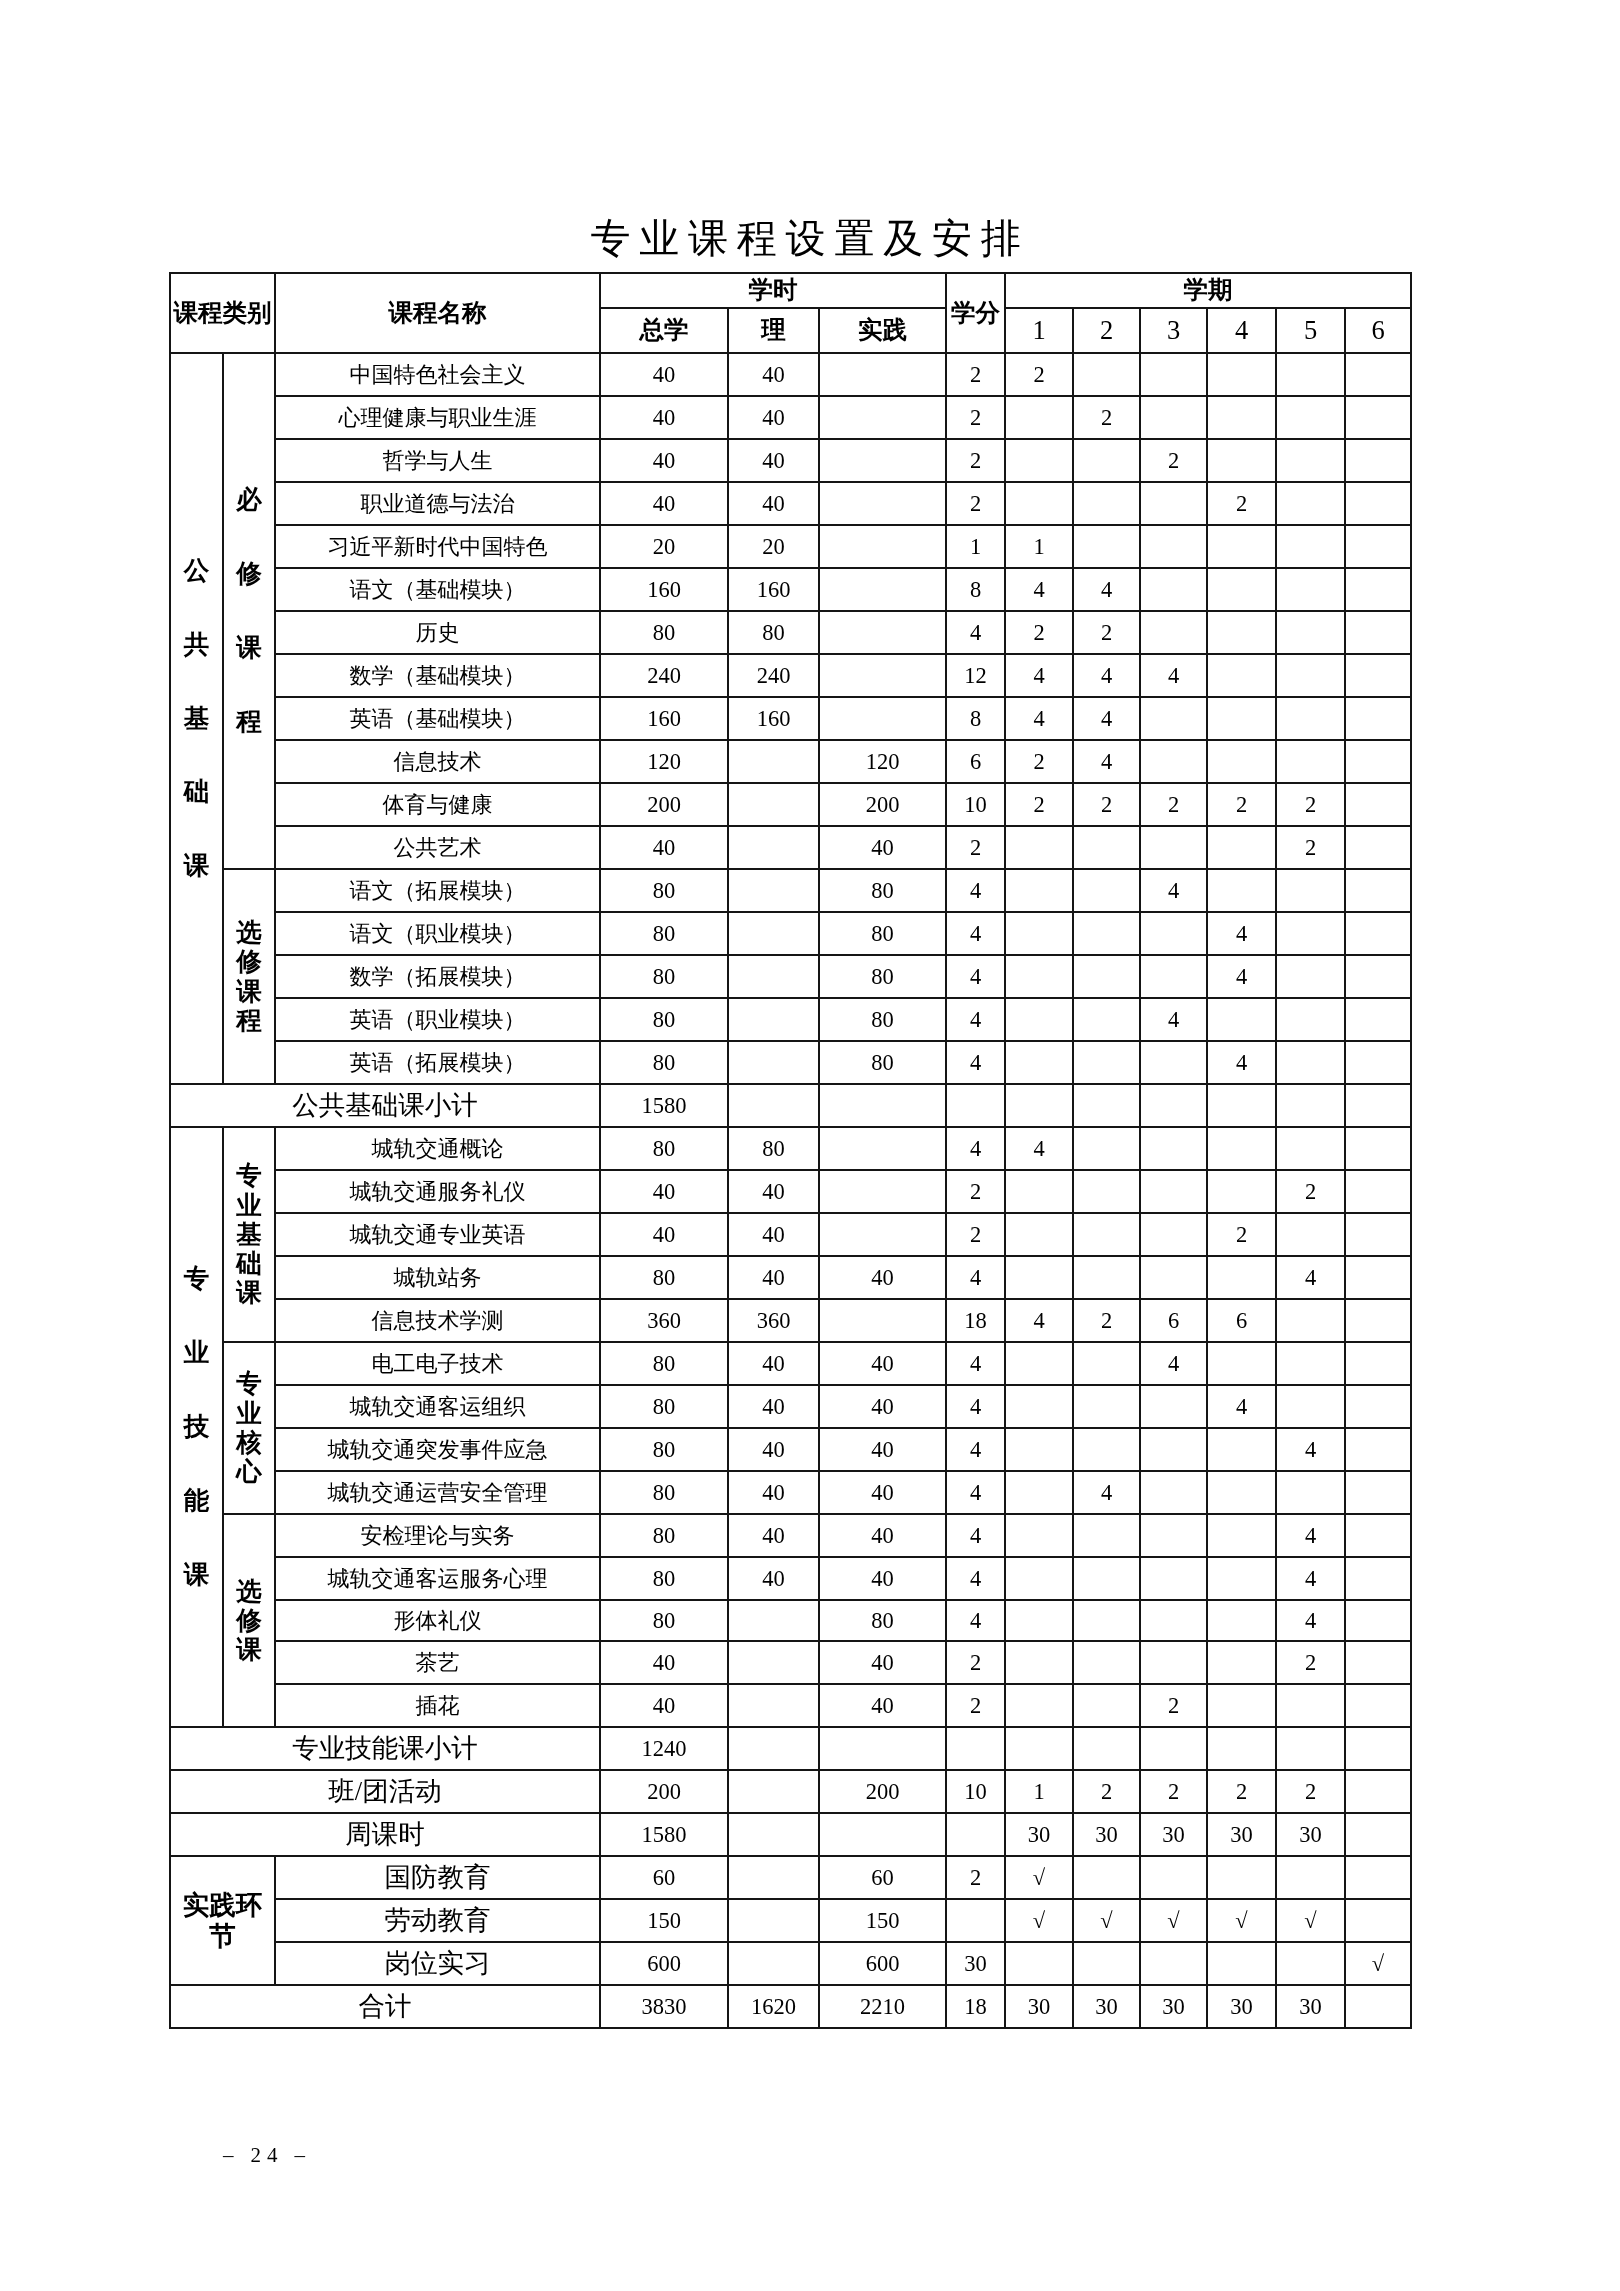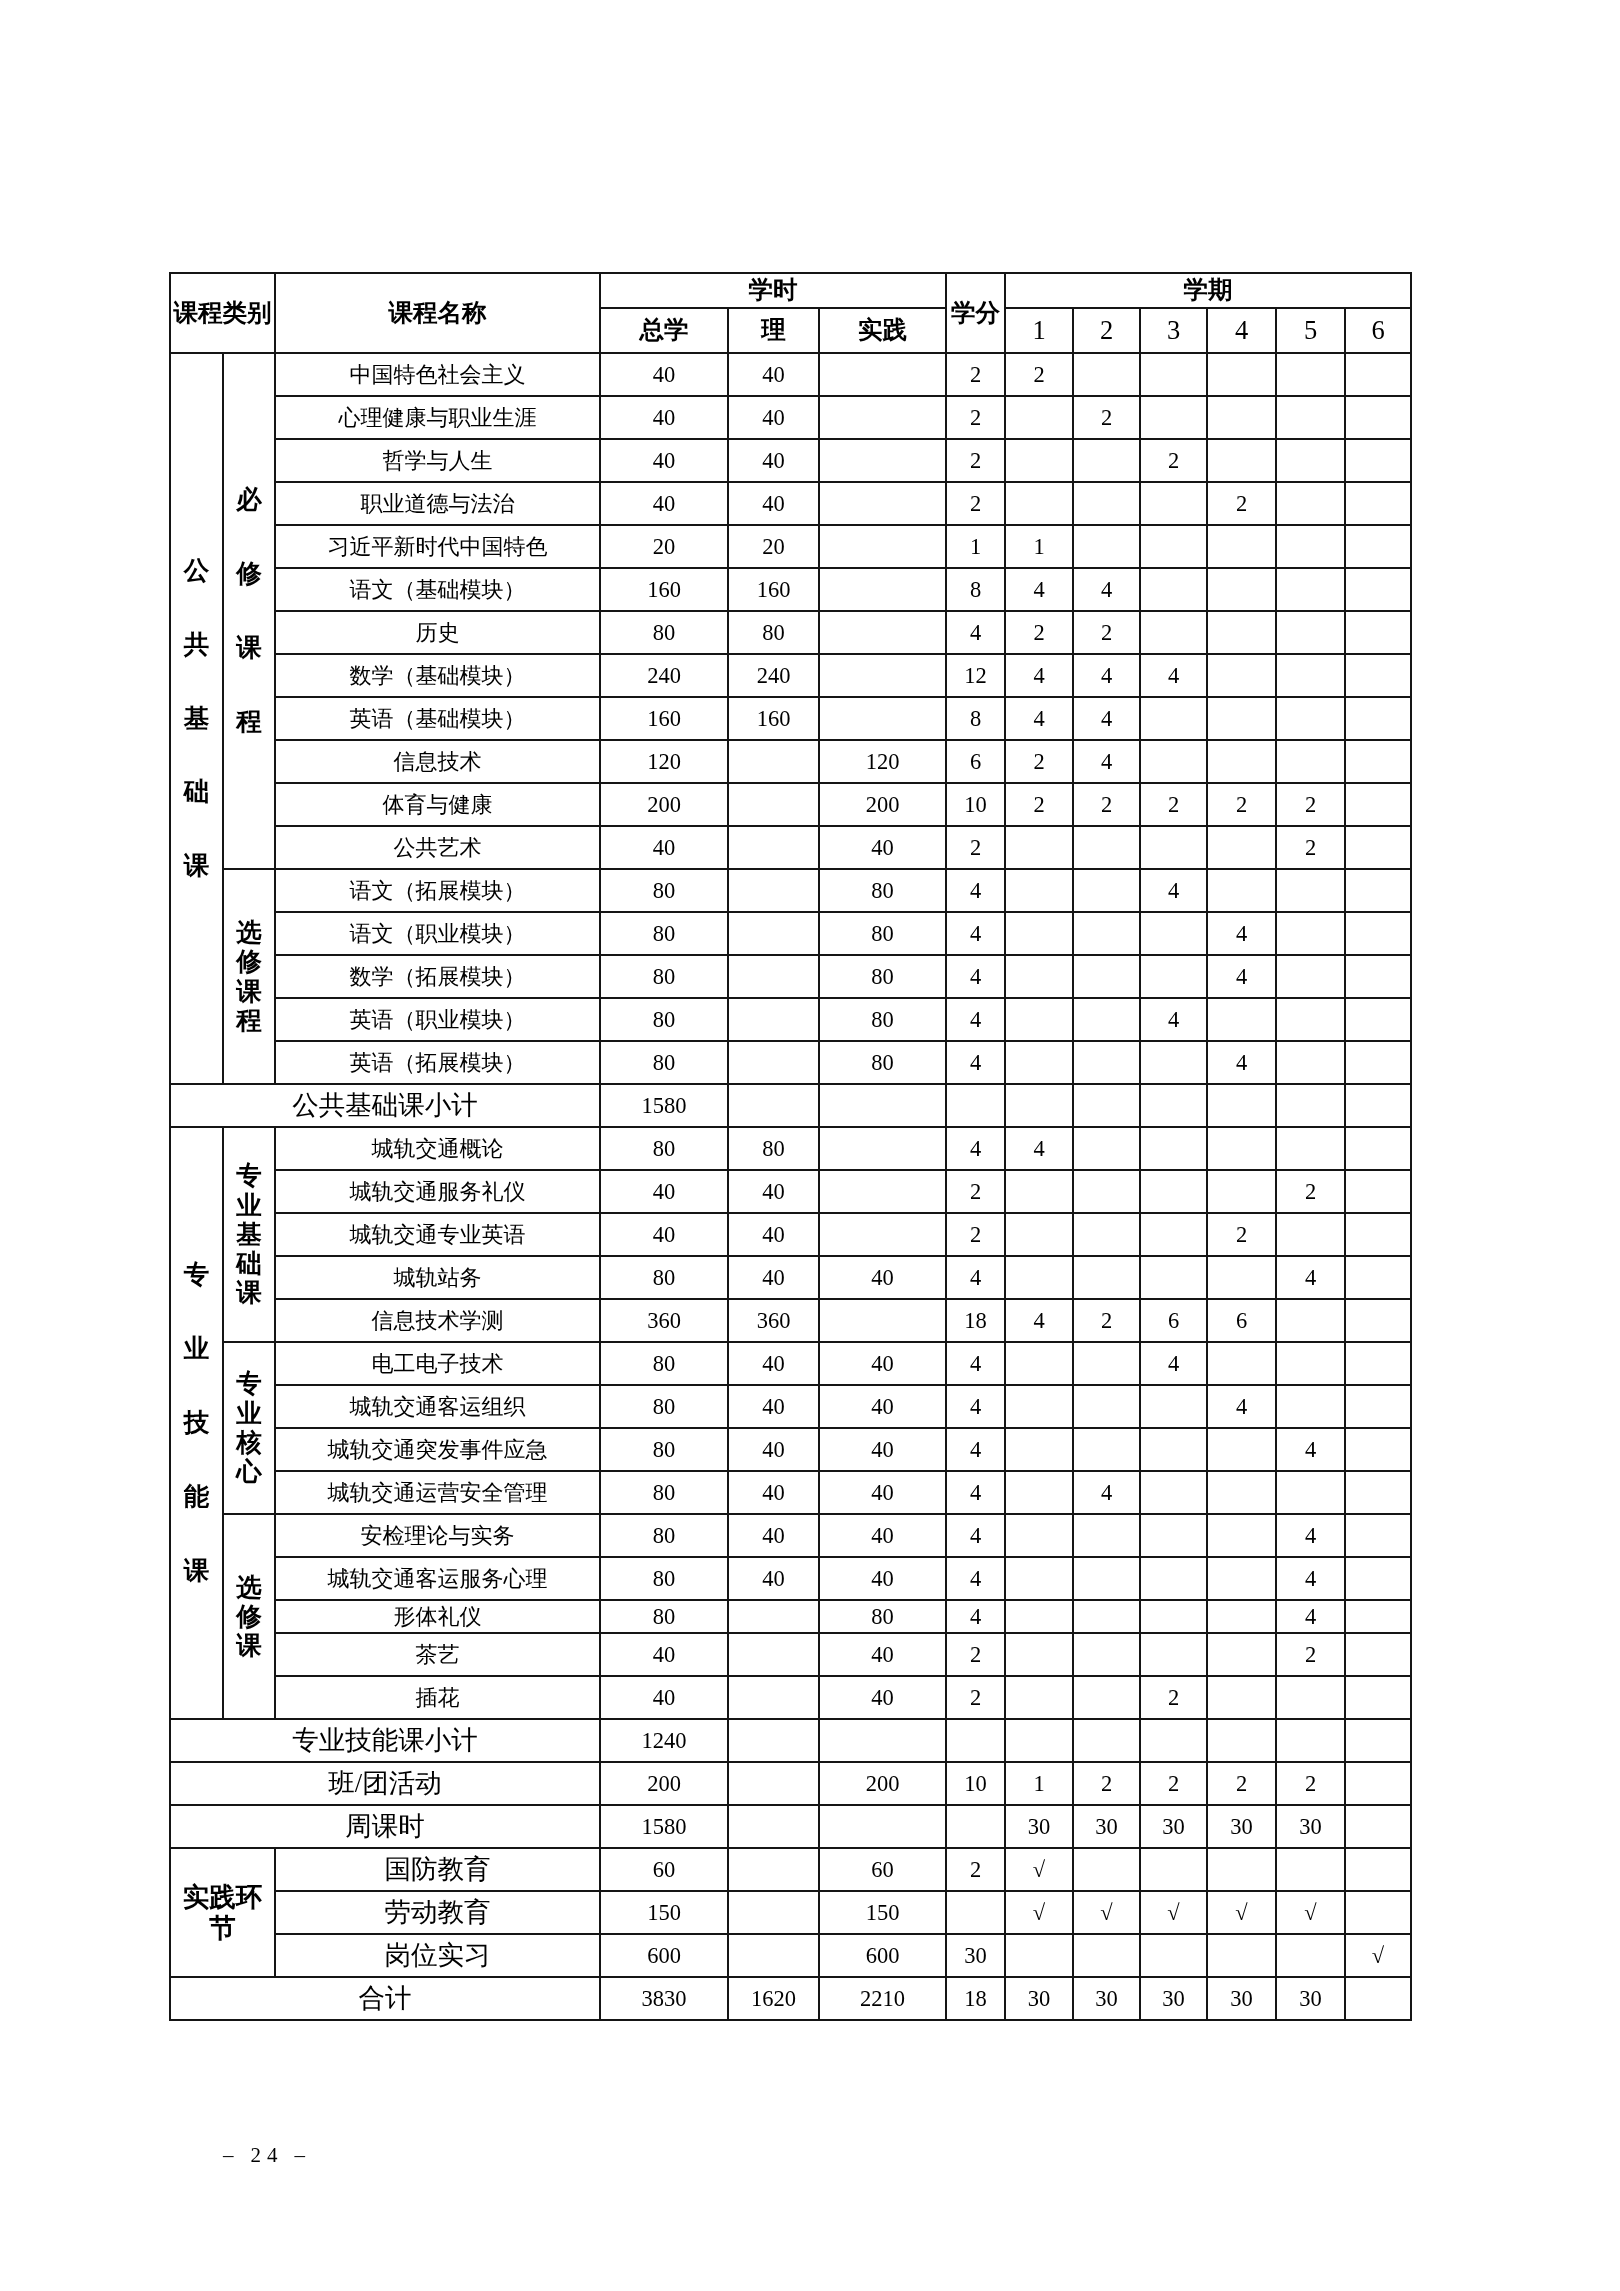--- a/index.html
+++ b/index.html
@@ -60,20 +60,21 @@
     font-size:21px;
     letter-spacing:5.9px;
     font-family:"Liberation Serif","DejaVu Serif",serif;
   }
 </style>
 </head>
 <body>
 
 <div class="page">
 
+  <h1 class="doc-title">专业课程设置及安排</h1>
 
   <table class="curriculum">
     <colgroup>
       <col style="width:53px">
         <col style="width:52px">
         <col style="width:325px">
       <col style="width:128px">
         <col style="width:91px">
         <col style="width:127px">
       <col style="width:59px">
@@ -482,21 +483,21 @@
           <td class="num">40</td>
           <td class="num">40</td>
           <td class="num">4</td>
           <td class="num"></td>
           <td class="num"></td>
           <td class="num"></td>
           <td class="num"></td>
           <td class="num">4</td>
           <td class="num"></td>
         </tr>
-        <tr style="height: 33px;">
+        <tr style="height: 41px;">
           <td class="name">形体礼仪</td>
           <td class="num">80</td>
           <td class="num"></td>
           <td class="num">80</td>
           <td class="num">4</td>
           <td class="num"></td>
           <td class="num"></td>
           <td class="num"></td>
           <td class="num"></td>
           <td class="num">4</td>

